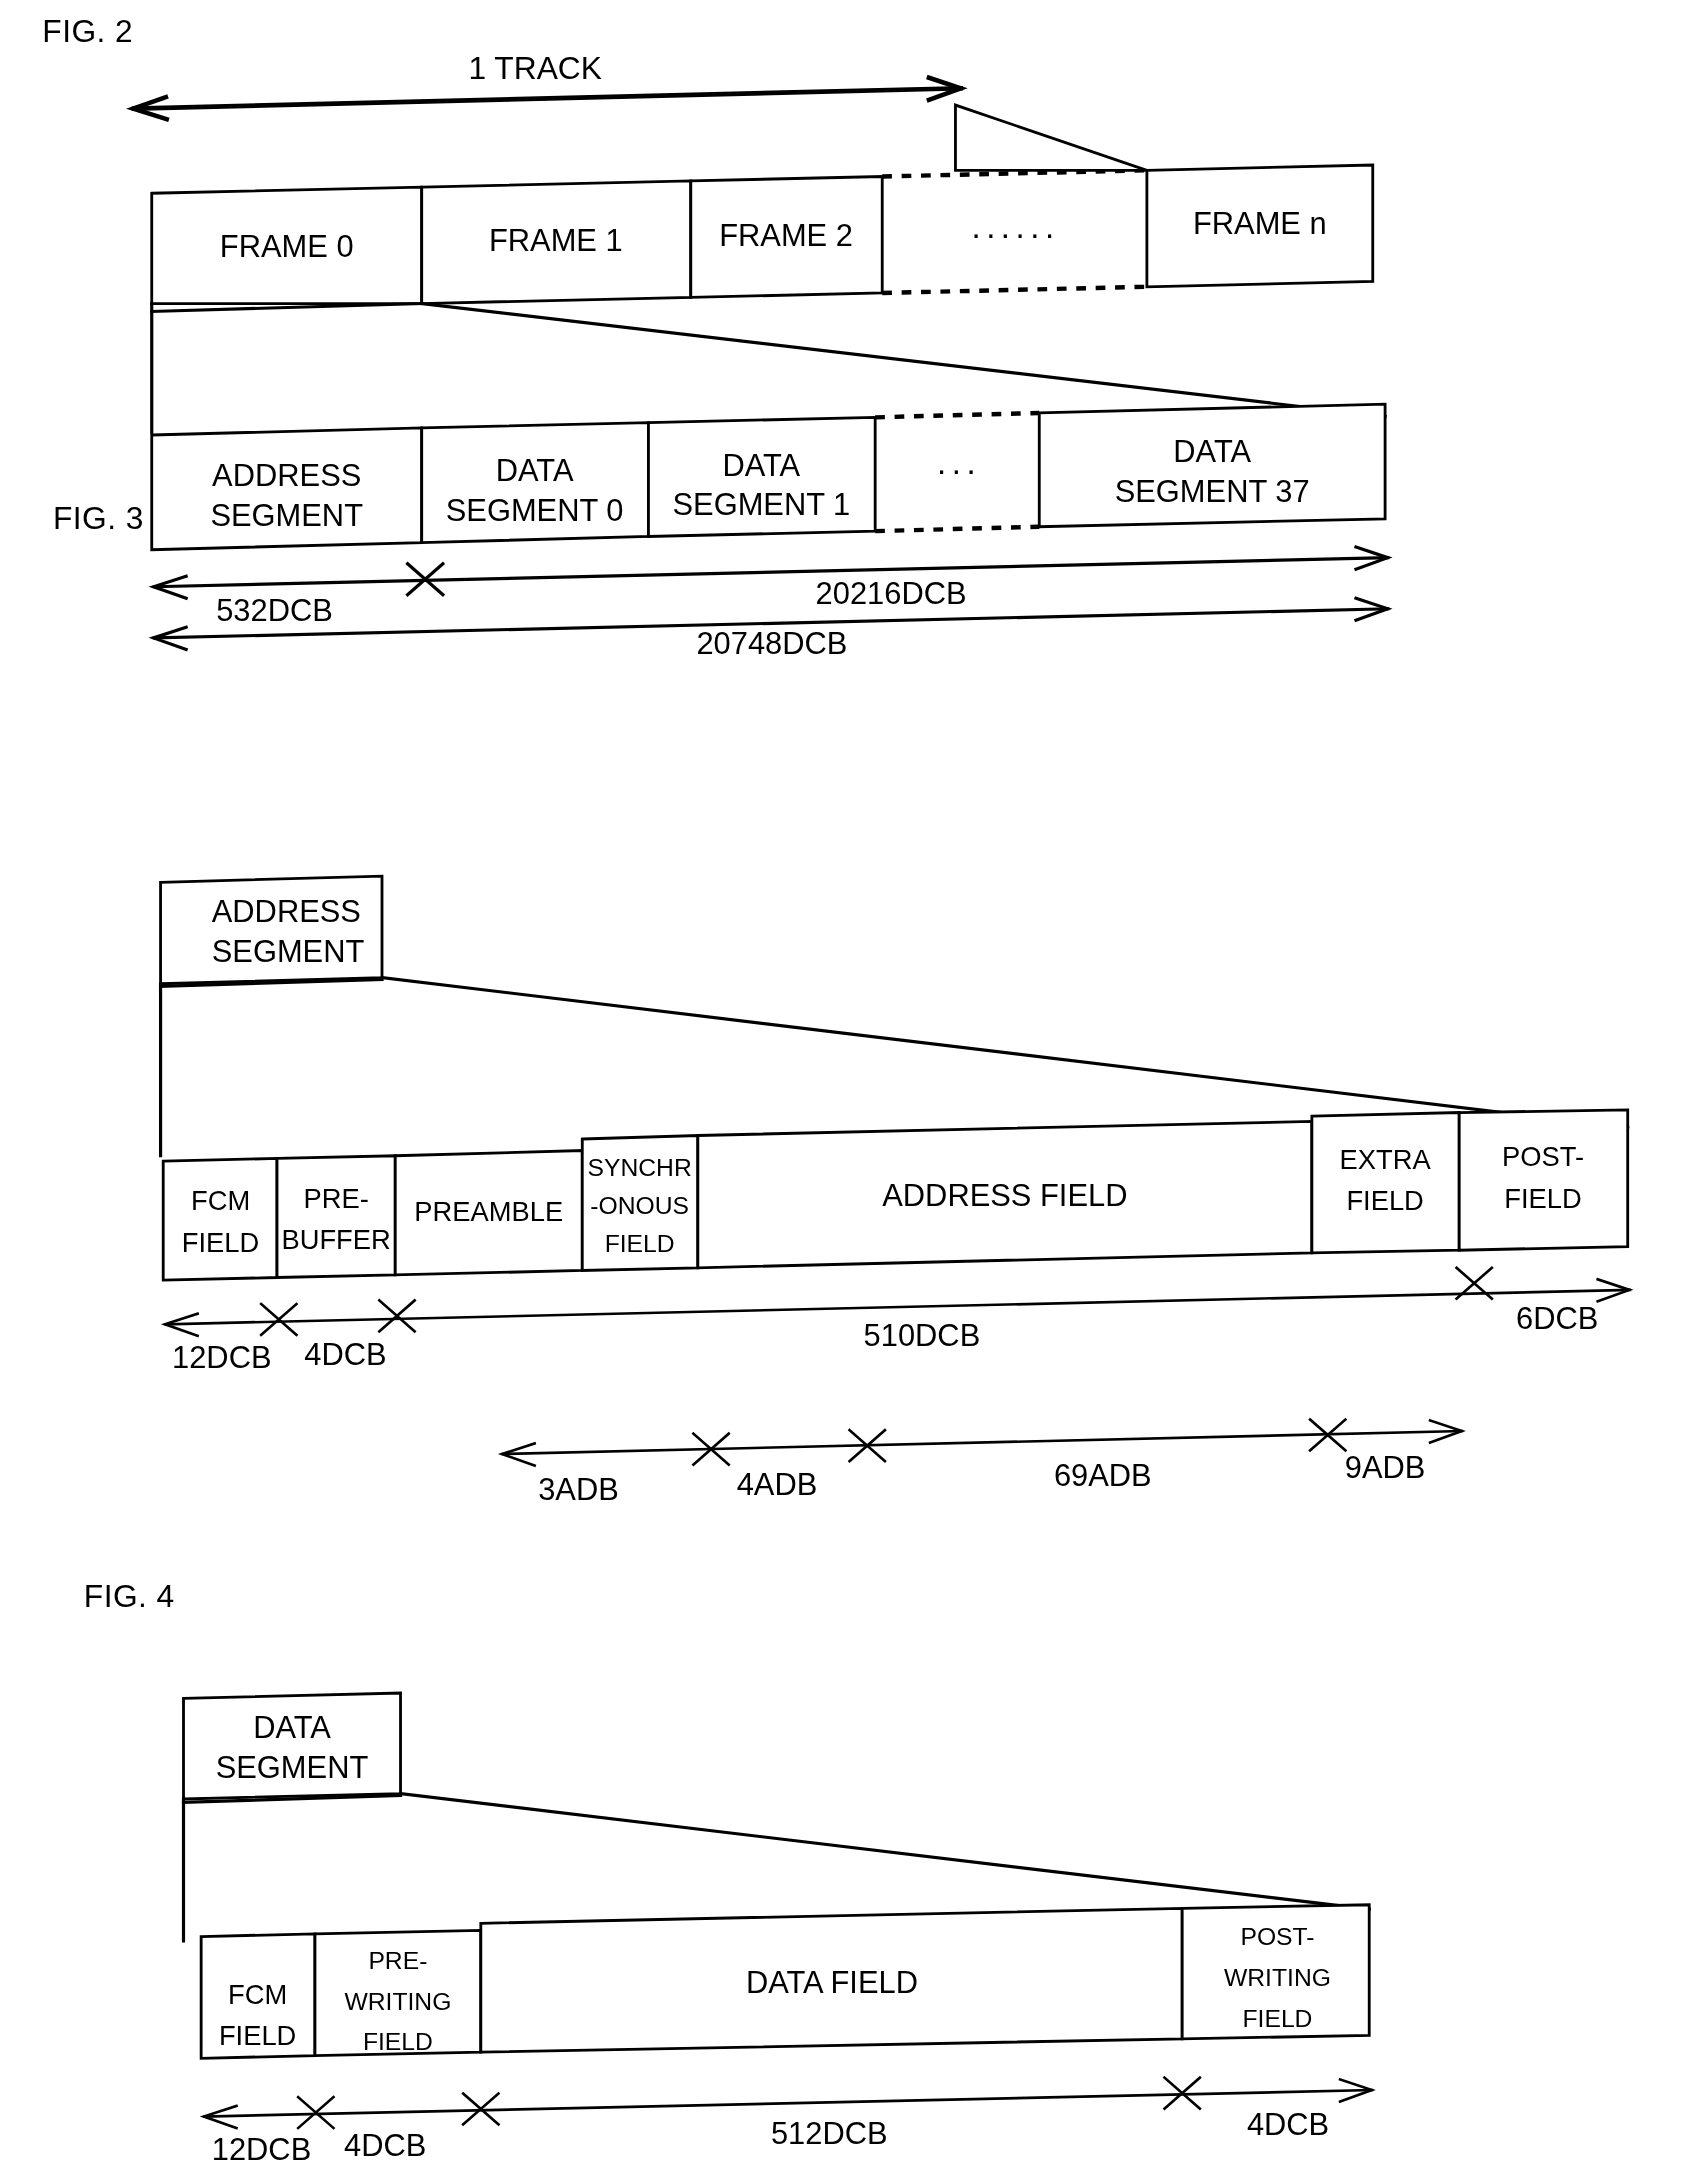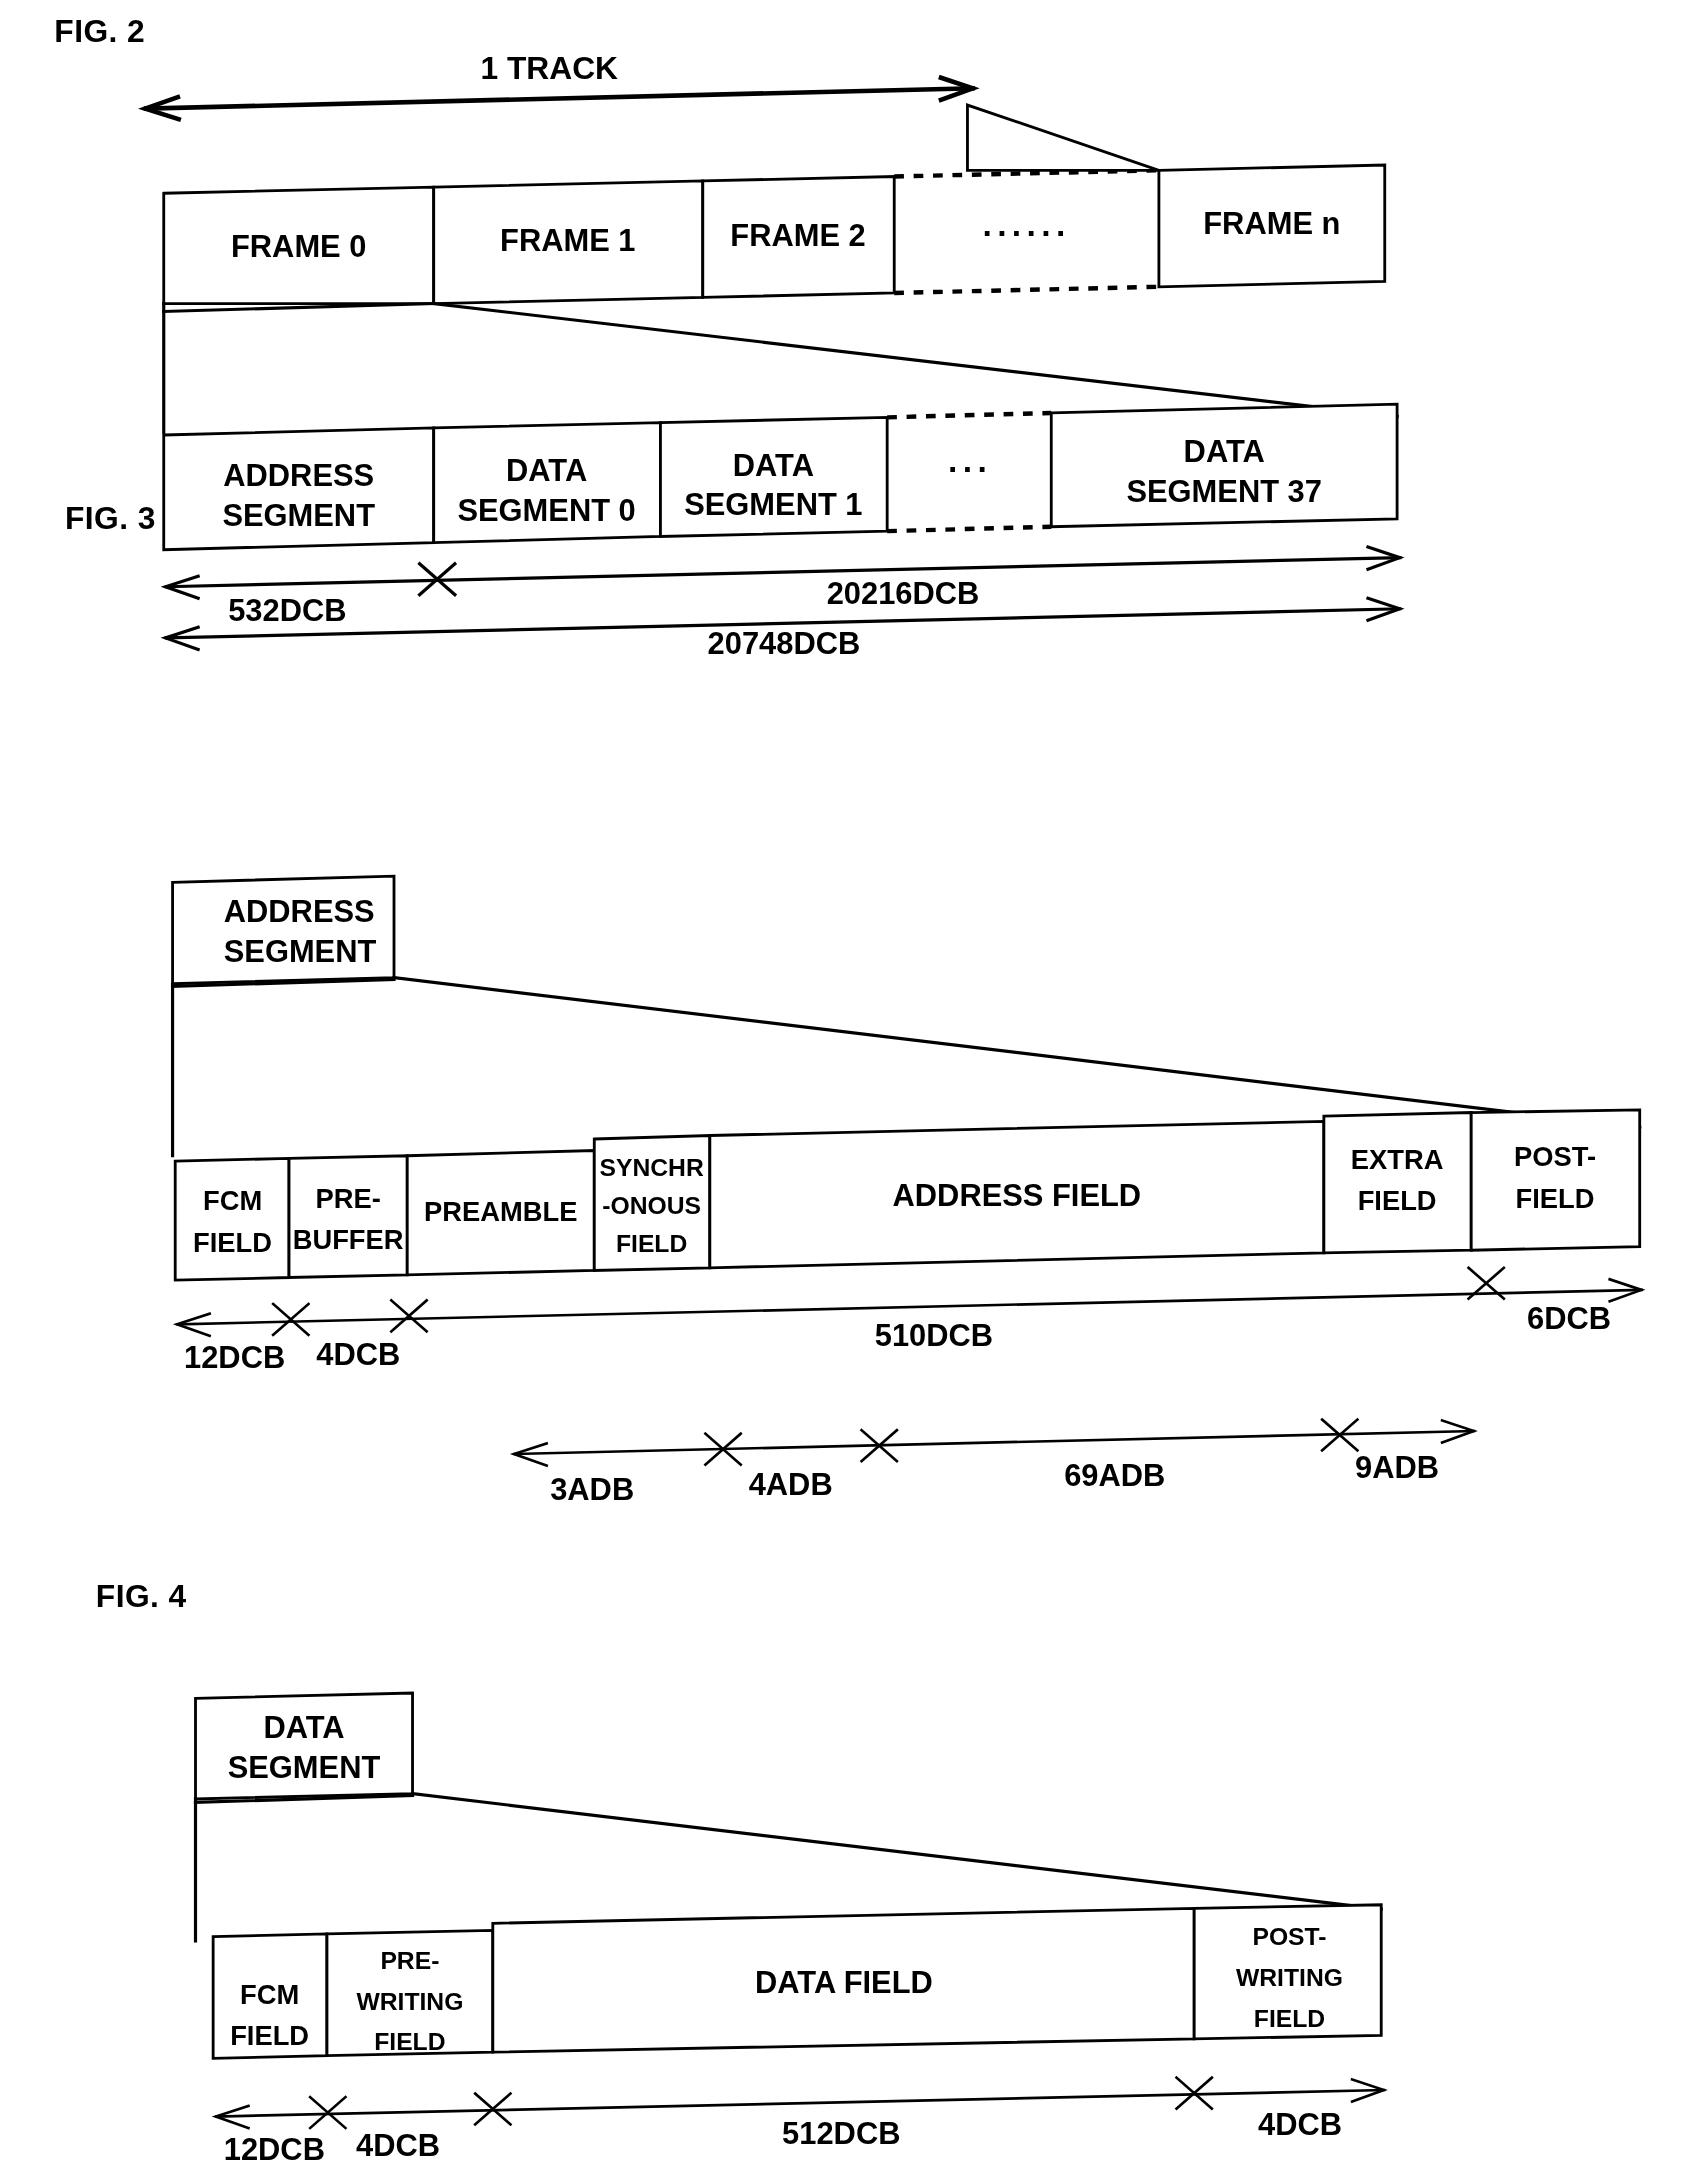--- a/index.html
+++ b/index.html
@@ -11,24 +11,23 @@
   body {
     width: 1693px;
     height: 2181px;
     position: relative;
     font-family: "Liberation Sans", sans-serif;
     color: #000000;
     overflow: hidden;
   }
   #sheet {
     position: absolute;
-    left: 12px; top: 0;
+    left: 0; top: 0;
     width: 1423px;
     height: 2181px;
-    font-weight: bold;
   }
   svg {
     display: block;
   }
   .ln {
     stroke: #000;
     fill: none;
     stroke-linecap: square;
   }
   .box {

